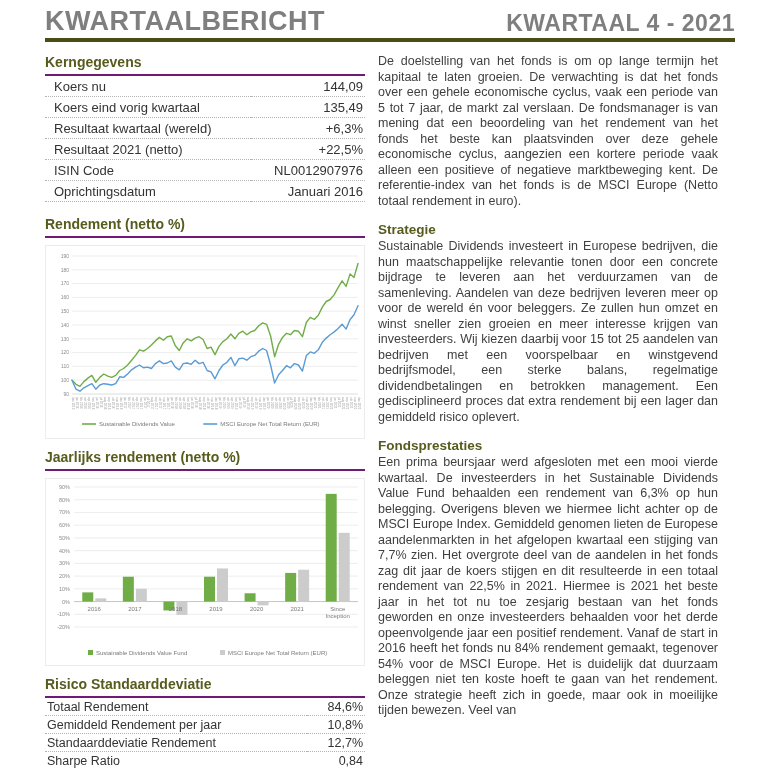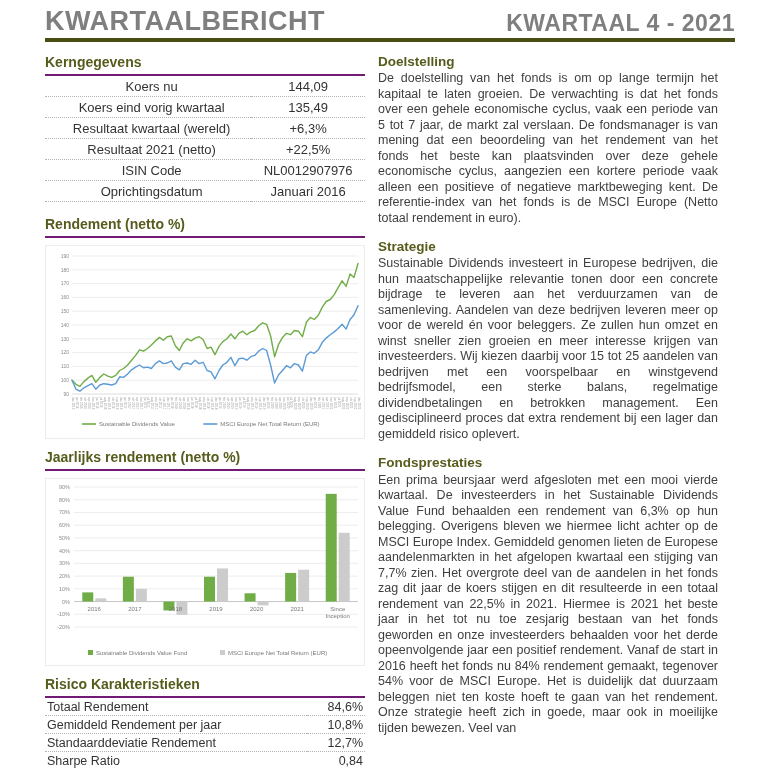--- a/index.html
+++ b/index.html
@@ -17,22 +17,22 @@
   .cols{display:flex;gap:13px;margin-top:12px;}
   .col-l{width:320px;flex:none;}
   .col-r{width:357px;flex:none;}
   
   .h-olive{color:#575c1d;font-weight:bold;font-size:14px;line-height:1.15;
            border-bottom:2px solid #701a75;padding-bottom:4px;margin:0;}
   .h-olive-r{color:#575c1d;font-weight:bold;font-size:13.5px;line-height:1.2;margin:0 0 1px 0;}
   
   table.kv{width:100%;border-collapse:collapse;color:#333;}
   table.kv td{border-bottom:1px dotted #b3b3b3;vertical-align:middle;}
-  table.kern td{font-size:13px;padding:3px 2px 2px 9px;height:14px;text-align:center;}
-  table.kern td.val{padding-right:2px;padding-left:2px;white-space:nowrap;}
+  table.kern td{font-size:13px;padding:3px 2px 2px 9px;height:14px;}
+  table.kern td.val{text-align:right;padding-right:2px;padding-left:2px;white-space:nowrap;}
   table.risk td{font-size:12.5px;padding:1.5px 2px 1.5px 2px;height:12px;}
   table.risk td.val{text-align:right;padding-right:2px;white-space:nowrap;}
   
   .chart-frame{border:1px solid #ececec;margin-top:7px;background:#fff;}
   .chart-frame svg{display:block;}
   .mt-sec{margin-top:14px;}
   .mt-sec2{margin-top:10px;}
   
   .col-r p{font-size:12.5px;line-height:15.5px;text-align:justify;color:#3f3f3f;
            margin:0 17px 13px 0;}
@@ -237,21 +237,21 @@
             <rect x="279.7142857142857" y="14.87272727272728" width="11" height="107.67272727272727" fill="#70ad47"></rect>
             <rect x="292.7142857142857" y="53.81818181818182" width="11" height="68.72727272727272" fill="#cccccc"></rect>
             <text x="291.7142857142857" y="131.54545454545456" font-size="6" fill="#7a7a7a" text-anchor="middle" font-family="Liberation Sans, sans-serif"><tspan x="291.7142857142857" dy="0">Since</tspan><tspan x="291.7142857142857" dy="7">Inception</tspan></text>
             <rect x="42" y="171" width="5" height="5" fill="#70ad47"></rect>
             <text x="50" y="176" font-size="6" fill="#7a7a7a" font-family="Liberation Sans, sans-serif">Sustainable Dividends Value Fund</text>
             <rect x="174" y="171" width="5" height="5" fill="#cccccc"></rect>
             <text x="182" y="176" font-size="6" fill="#7a7a7a" font-family="Liberation Sans, sans-serif">MSCI Europe Net Total Return (EUR)</text>
           </svg>
       </div>
 
-      <h2 class="h-olive mt-sec2">Risico Karakteristieken</h2>
+      <h2 class="h-olive mt-sec2">Risico Standaarddeviatie</h2>
       <table class="kv risk">
         <tbody>
           <tr>
             <td>Totaal Rendement</td>
             <td class="val">84,6%</td>
             </tr>
           <tr>
             <td>Gemiddeld Rendement per jaar</td>
             <td class="val">10,8%</td>
             </tr>
@@ -262,21 +262,20 @@
           <tr>
             <td>Sharpe Ratio</td>
             <td class="val">0,84</td>
             </tr>
 
         </tbody>
       </table>
     </div>
 
     <div class="col-r">
-      <h3 class="h-olive-r">Doelstelling</h3>
       <p>De doelstelling van het fonds is om op lange termijn het kapitaal te laten groeien. De verwachting is dat het fonds over een gehele economische cyclus, vaak een periode van 5 tot 7 jaar, de markt zal verslaan. De fondsmanager is van mening dat een beoordeling van het rendement van het fonds het beste kan plaatsvinden over deze gehele economische cyclus, aangezien een kortere periode vaak alleen een positieve of negatieve marktbeweging kent. De referentie-index van het fonds is de MSCI Europe (Netto totaal rendement in euro).</p>
 
       <h3 class="h-olive-r">Strategie</h3>
       <p>Sustainable Dividends investeert in Europese bedrijven, die hun maatschappelijke relevantie tonen door een concrete bijdrage te leveren aan het verduurzamen van de samenleving. Aandelen van deze bedrijven leveren meer op voor de wereld én voor beleggers. Ze zullen hun omzet en winst sneller zien groeien en meer interesse krijgen van investeerders. Wij kiezen daarbij voor 15 tot 25 aandelen van bedrijven met een voorspelbaar en winstgevend bedrijfsmodel, een sterke balans, regelmatige dividendbetalingen en betrokken management. Een gedisciplineerd proces dat extra rendement bij een lager dan gemiddeld risico oplevert.</p>
 
       <h3 class="h-olive-r">Fondsprestaties</h3>
       <p>Een prima beursjaar werd afgesloten met een mooi vierde kwartaal. De investeerders in het Sustainable Dividends Value Fund behaalden een rendement van 6,3% op hun belegging. Overigens bleven we hiermee licht achter op de MSCI Europe Index. Gemiddeld genomen lieten de Europese aandelenmarkten in het afgelopen kwartaal een stijging van 7,7% zien. Het overgrote deel van de aandelen in het fonds zag dit jaar de koers stijgen en dit resulteerde in een totaal rendement van 22,5% in 2021. Hiermee is 2021 het beste jaar in het tot nu toe zesjarig bestaan van het fonds geworden en onze investeerders behaalden voor het derde opeenvolgende jaar een positief rendement. Vanaf de start in 2016 heeft het fonds nu 84% rendement gemaakt, tegenover 54% voor de MSCI Europe. Het is duidelijk dat duurzaam beleggen niet ten koste hoeft te gaan van het rendement. Onze strategie heeft zich in goede, maar ook in moeilijke tijden bewezen. Veel van</p>
     </div>
 
   </div>

